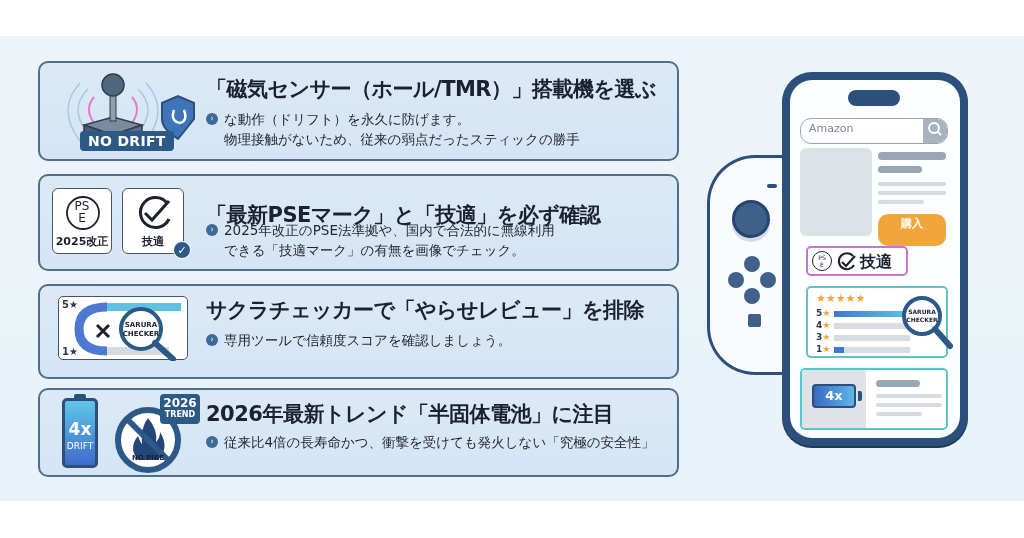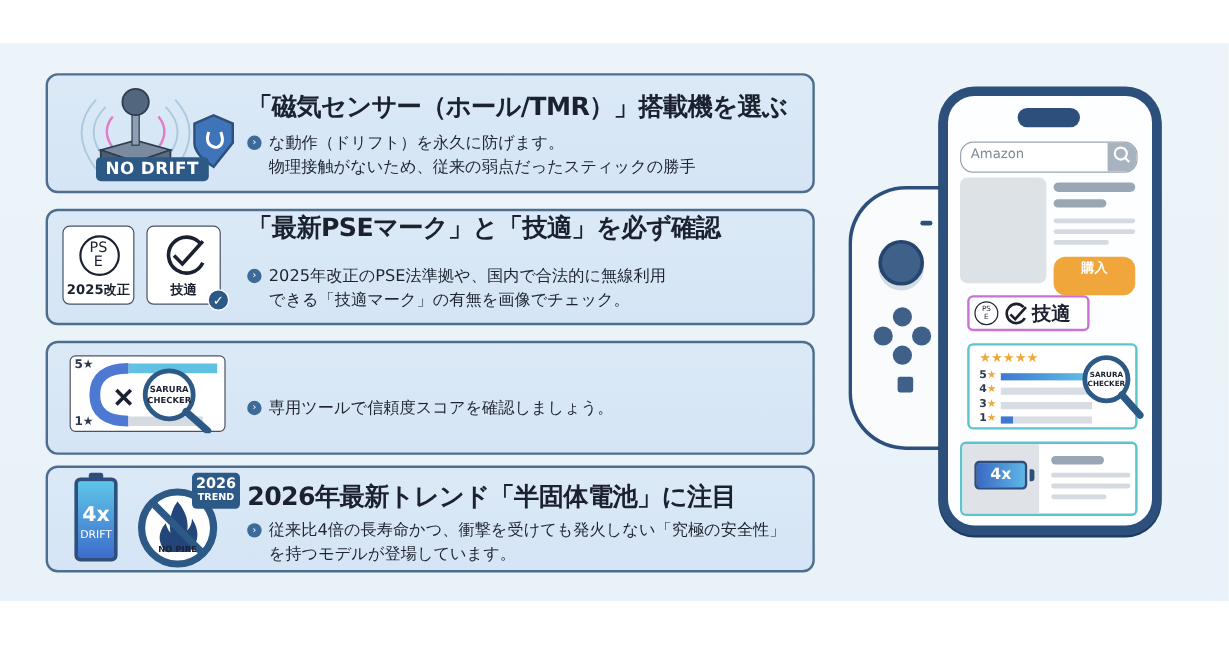--- a/index.html
+++ b/index.html
@@ -150,21 +150,21 @@
     </div>
     <div class="mark-box" style="left:72px;top:12px;width:62px;height:66px;">
       <svg width="62" height="46" viewBox="0 0 62 46">
         <path d="M44 14 A15 15 0 1 0 46 30" fill="none" stroke="#1c2130" stroke-width="3"></path>
         <path d="M22 24 L29 31 L46 12" fill="none" stroke="#1c2130" stroke-width="3"></path>
       </svg>
       <div class="mark-label">技適</div>
       <div style="position:absolute;right:-8px;bottom:-6px;width:18px;height:18px;border-radius:50%;background:#2c5986;color:#fff;font-size:11px;text-align:center;line-height:18px;border:1.5px solid #fff;">✓</div>
     </div>
   </div>
-  <div class="title" style="top:0;">「最新PSEマーク」と「技適」を必ず確認</div>
+  <div class="title" style="top:25px;">「最新PSEマーク」と「技適」を必ず確認</div>
   <div class="desc" style="top:44px;">
     <span class="bullet">›</span>
     <span class="desc-line">2025年改正のPSE法準拠や、国内で合法的に無線利用</span>
     <span class="desc-line">できる「技適マーク」の有無を画像でチェック。</span>
   </div>
 </div>
 
 <div class="card" style="top:284px;height:95px;">
   <div class="icon-area">
     <div class="review-box">
@@ -175,20 +175,21 @@
         <path d="M38 28 L50 40 M50 28 L38 40" stroke="#1c2130" stroke-width="3"></path>
         <circle cx="82" cy="32" r="20" fill="#fff" stroke="#2c5986" stroke-width="4"></circle>
         <path d="M96 46 L114 62" stroke="#2c5986" stroke-width="6" stroke-linecap="round"></path>
         <text x="82" y="30" font-size="7" text-anchor="middle" fill="#1c2130" font-family="DejaVu Sans, sans-serif" font-weight="bold">SARURA</text>
         <text x="82" y="39" font-size="7" text-anchor="middle" fill="#1c2130" font-family="DejaVu Sans, sans-serif" font-weight="bold">CHECKER</text>
       </svg>
       <div style="position:absolute;left:3px;top:2px;font-size:10px;font-weight:bold;color:#2c3a4e;">5★</div>
       <div style="position:absolute;left:3px;bottom:2px;font-size:10px;font-weight:bold;color:#2c3a4e;">1★</div>
     </div>
   </div>
+  <div class="title" style="top:10px;">サクラチェッカーで「やらせレビュー」を排除</div>
   <div class="desc" style="top:44px;">
     <span class="bullet">›</span>
     <span class="desc-line">専用ツールで信頼度スコアを確認しましょう。</span>
   </div>
 </div>
 
 <div class="card" style="top:388px;height:89px;">
   <div class="icon-area">
     <div style="position:absolute;left:12px;top:8px;width:36px;height:70px;border:3px solid #2c4f7c;border-radius:5px;background:linear-gradient(180deg,#5ec6e8,#3e6ccb);">
       <div style="position:absolute;left:9px;top:-7px;width:12px;height:5px;background:#2c4f7c;border-radius:2px 2px 0 0;"></div>
@@ -203,21 +204,20 @@
     </svg>
     <div style="position:absolute;left:110px;top:4px;width:40px;height:30px;background:#2c5986;border-radius:4px;color:#fff;text-align:center;font-weight:bold;">
       <div style="font-size:12px;line-height:14px;margin-top:2px;">2026</div>
       <div style="font-size:8px;line-height:10px;">TREND</div>
     </div>
   </div>
   <div class="title" style="top:10px;">2026年最新トレンド「半固体電池」に注目</div>
   <div class="desc" style="top:42px;">
     <span class="bullet">›</span>
     <span class="desc-line">従来比4倍の長寿命かつ、衝撃を受けても発火しない「究極の安全性」</span>
-    <span class="desc-line">を持つモデルが登場しています。</span>
   </div>
 </div>
 
 <div class="joycon">
   <div style="position:absolute;left:57px;top:26px;width:10px;height:4px;background:#2c4f7c;border-radius:2px;"></div>
   <div style="position:absolute;left:22px;top:42px;width:38px;height:38px;border-radius:50%;background:#3f6088;border:3px solid #25456e;box-shadow:0 4px 0 #d4dce6;"></div>
   <div style="position:absolute;left:34px;top:98px;width:16px;height:16px;border-radius:50%;background:#3f6088;"></div>
   <div style="position:absolute;left:18px;top:114px;width:16px;height:16px;border-radius:50%;background:#3f6088;"></div>
   <div style="position:absolute;left:50px;top:114px;width:16px;height:16px;border-radius:50%;background:#3f6088;"></div>
   <div style="position:absolute;left:34px;top:130px;width:16px;height:16px;border-radius:50%;background:#3f6088;"></div>

